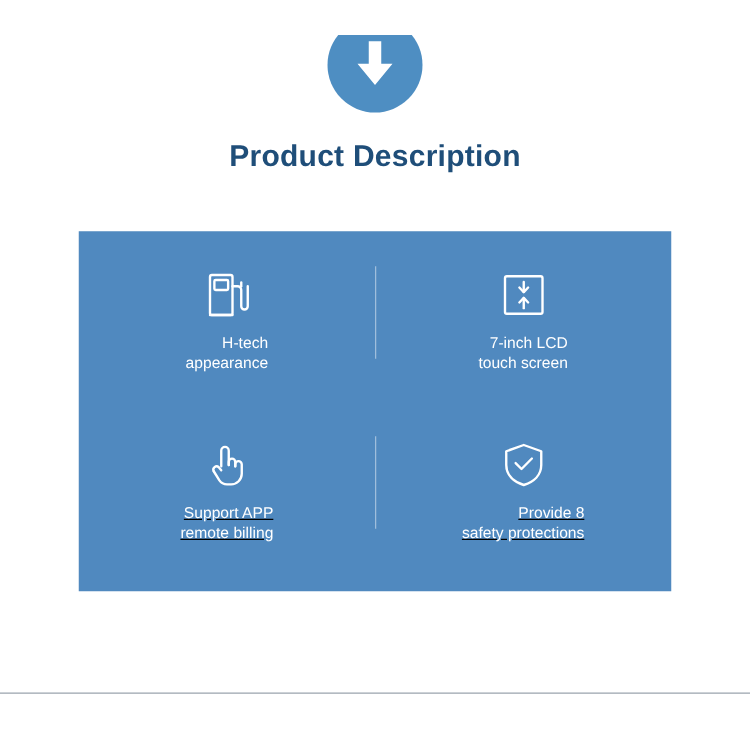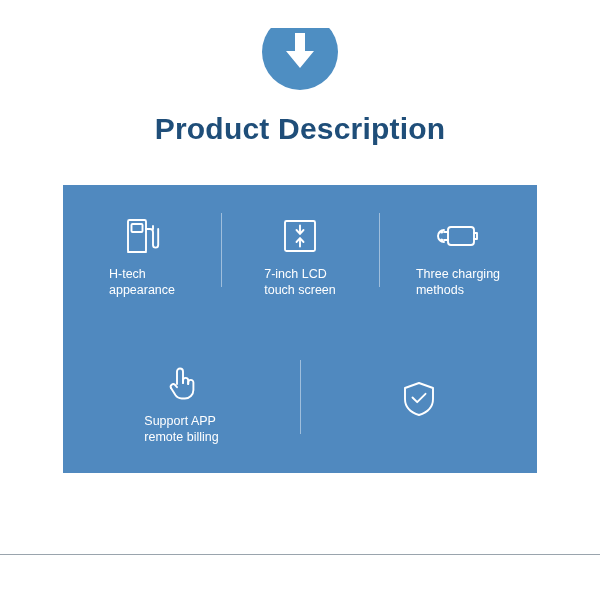--- a/index.html
+++ b/index.html
@@ -41,21 +41,21 @@
     top: 17px;
   }
 
   
   #title {
     position: absolute;
     left: 0;
     top: 112px;
     width: 600px;
     text-align: center;
-    font-size: 30px;
+    font-size: 24px;
     font-weight: bold;
     color: #1f4e79;
     letter-spacing: 0.2px;
   }
 
   
   #panel {
     position: absolute;
     left: 63px;
     top: 185px;
@@ -65,21 +65,21 @@
   }
 
   .panel-row {
     position: absolute;
     left: 0;
     width: 474px;
     height: 144px;
     display: flex;
   }
   #row-1 { top: 0; }
-  #row-2 { top: 147px; }
+  #row-2 { top: 136px; text-decoration: underline; }
 
   .cell {
     flex: 1 1 0;
     position: relative;
     display: flex;
     flex-direction: column;
     align-items: center;
     justify-content: center;
   }
   .cell + .cell::before {
@@ -96,21 +96,21 @@
     height: 40px;
     display: flex;
     align-items: center;
     justify-content: center;
     margin-bottom: 11px;
   }
   .cell-label {
     color: #ffffff;
     font-size: 12.5px;
     line-height: 15.5px;
-    text-align: left;
+    text-align: right;
     white-space: pre-line;
     max-width: 112px;
   }
 
   
   #divider {
     position: absolute;
     left: 0;
     top: 554px;
     width: 600px;
@@ -160,37 +160,20 @@
             <line x1="18" y1="28.5" x2="18" y2="20.5"></line>
             <path d="M14.5 24 L18 20.2 L21.5 24"></path>
           </g>
         </svg>
       </div>
       <div class="cell-label">7-inch LCD
 touch screen</div>
     </div>
 
 
-    <div class="cell">
-      <div class="cell-icon">
-        <svg width="42" height="34" viewBox="0 0 42 34">
-          <g fill="none" stroke="#ffffff" stroke-width="1.9" stroke-linejoin="round" stroke-linecap="round">
-            <path d="M14 8 h20 a3 3 0 0 1 3 3 v12 a3 3 0 0 1 -3 3 h-20 a3 3 0 0 1 -3 -3 v-12 a3 3 0 0 1 3 -3 z"></path>
-            <path d="M37 14 h3 v6 h-3"></path>
-            <path d="M11 13 h-4"></path>
-            <path d="M11 21 h-4"></path>
-            <path d="M7 11 a6 6 0 0 0 0 12"></path>
-            <circle cx="4.6" cy="13" r="1.6" fill="#ffffff" stroke="none"></circle>
-            <circle cx="4.6" cy="21" r="1.6" fill="#ffffff" stroke="none"></circle>
-          </g>
-        </svg>
-      </div>
-      <div class="cell-label">Three charging
-methods</div>
-    </div>
 
   </div>
 
   <div class="panel-row" id="row-2">
 
     <div class="cell">
       <div class="cell-icon">
         <svg width="36" height="38" viewBox="0 0 36 38">
           <g fill="none" stroke="#ffffff" stroke-width="1.9" stroke-linejoin="round" stroke-linecap="round">
             <path d="M13 20 V7.5 a3 3 0 0 1 6 0 V19"></path>
@@ -207,19 +190,21 @@
 
     <div class="cell">
       <div class="cell-icon">
         <svg width="36" height="38" viewBox="0 0 36 38">
           <g fill="none" stroke="#ffffff" stroke-width="1.9" stroke-linejoin="round" stroke-linecap="round">
             <path d="M18 3 L32 8 v11 c0 8 -6 13.5 -14 16 c-8 -2.5 -14 -8 -14 -16 V8 Z"></path>
             <path d="M11.5 17.5 L16.2 22.2 L24.5 13.8"></path>
           </g>
         </svg>
       </div>
+      <div class="cell-label">Provide 8
+safety protections</div>
     </div>
 
 
   </div>
 </div>
 
 <div id="divider"></div>
 
 </body></html>

